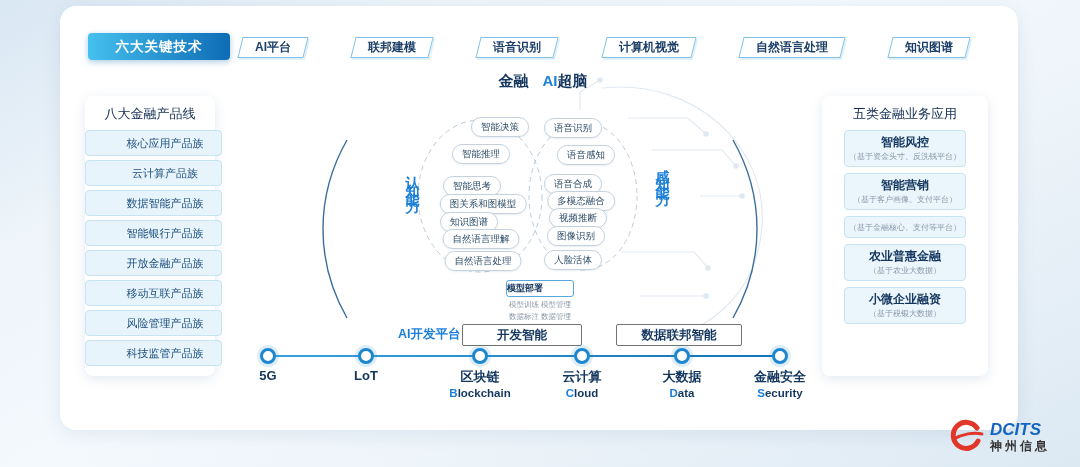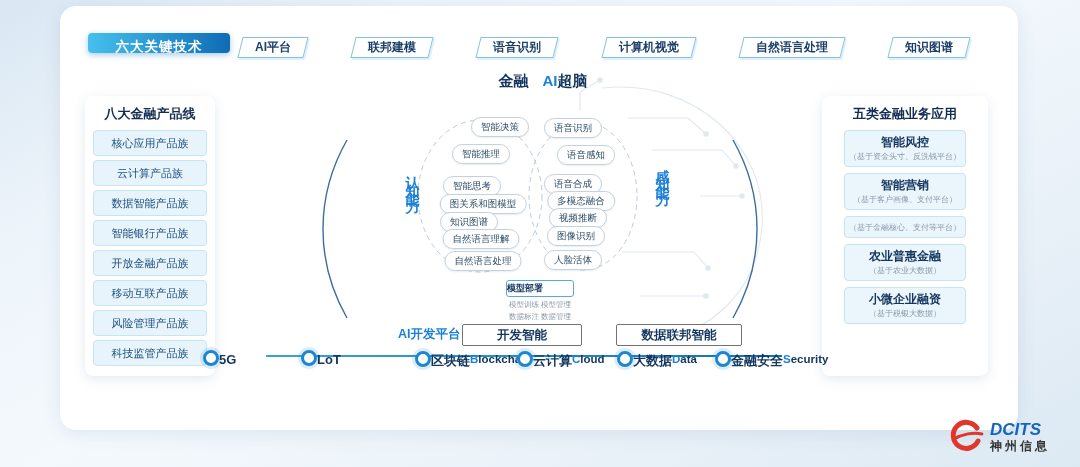--- a/index.html
+++ b/index.html
@@ -7,36 +7,36 @@
     width:1080px;height:467px;overflow:hidden;
     font-family:"Liberation Sans","DejaVu Sans",sans-serif;
     background:linear-gradient(150deg,#d9e7f3 0%,#edf4fa 22%,#f4f9fd 45%,#e9f1f8 75%,#dce9f3 100%);
   }
   #page{position:relative;width:1080px;height:467px;}
   .abs{position:absolute;}
   
   #canvas{left:60px;top:6px;width:958px;height:424px;background:#ffffff;border-radius:16px;
     box-shadow:0 4px 18px rgba(40,90,140,.10);}
   
-  #badge{left:88px;top:33px;width:142px;height:20px;border-radius:4px;
+  #badge{left:88px;top:33px;width:142px;height:27px;border-radius:4px;
     background:linear-gradient(90deg,#45c0ee,#0e6cb5);
     color:#fff;font-size:13.5px;font-weight:bold;text-align:center;line-height:27px;letter-spacing:1px;
     box-shadow:0 2px 6px rgba(14,108,181,.35);z-index:3;}
   #techrow{left:240px;top:37px;width:728px;height:21px;display:flex;justify-content:space-between;z-index:3;}
   .tech-box{height:19px;border:1px solid #82c2e9;background:#fff;transform:skewX(-14deg);
     display:flex;align-items:center;justify-content:center;padding:0 14px;
     box-shadow:2px 2px 0 rgba(130,194,233,.25);}
   .tech-box span{transform:skewX(14deg);font-size:12px;font-weight:600;color:#1c3f69;white-space:nowrap;}
   
   .panel{background:#fff;border-radius:8px;box-shadow:0 3px 12px rgba(40,90,140,.13);z-index:3;}
   #left-panel{left:85px;top:96px;width:130px;height:280px;padding-top:9px;box-sizing:border-box;}
   #right-panel{left:822px;top:96px;width:166px;height:280px;padding-top:9px;box-sizing:border-box;}
-  .panel-title{text-align:center;font-size:13px;font-weight:bold;color:#132e52;margin-bottom:7px;}
+  .panel-title{text-align:center;font-size:13px;font-weight:normal;color:#132e52;margin-bottom:7px;}
   .p-item{width:112px;height:24px;margin:0 auto 4px auto;background:#e8f4fb;border:1px solid #c7e4f4;
-    border-radius:4px;font-size:11px;font-weight:500;color:#1c4e7e;text-align:center;line-height:24px;}
+    border-radius:4px;font-size:11px;font-weight:500;color:#1c4e7e;text-align:center;line-height:24px;padding-left:23px;}
   .r-item{width:122px;margin:0 auto 6px auto;background:#eaf5fc;border:1px solid #c7e4f4;border-radius:4px;
     text-align:center;padding:4px 2px;box-sizing:border-box;}
   .r-title{font-size:12px;font-weight:bold;color:#14365f;line-height:15px;}
   .r-sub{font-size:8px;color:#8a99a8;line-height:11px;margin-top:1px;}
   
   #brain-title{left:478px;top:72px;width:130px;text-align:center;font-size:15px;font-weight:bold;color:#14365f;z-index:4;}
   #brain-title .accent{color:#1b82d6;padding-left:14px;}
   .vlabel{writing-mode:vertical-rl;text-orientation:upright;letter-spacing:8px;font-size:14px;font-weight:bold;color:#1b7fd8;z-index:4;}
   .pill{position:absolute;transform:translate(-50%,-50%);white-space:nowrap;background:rgba(255,255,255,.96);
     border:1px solid #c5d2de;border-radius:20px;padding:2.5px 9px;font-size:9.5px;color:#2a4a66;
@@ -44,21 +44,21 @@
   #ai-platform{left:398px;top:286px;font-size:12.5px;font-weight:bold;color:#1b7fd8;z-index:4;margin-top:40px;}
   #deploy-box{left:506px;top:280px;width:66px;height:15px;background:#fff;border:1px solid #5aa7dd;border-radius:3px;
     font-size:9px;font-weight:bold;color:#14365f;text-align:left;line-height:15px;z-index:4;}
   #deploy-note{left:496px;top:299px;width:88px;text-align:center;font-size:7.5px;color:#8b98a5;line-height:1.55;z-index:4;}
   .bottom-box{height:20px;background:#fff;border:1px solid #737373;border-radius:2px;
     font-size:12.5px;font-weight:bold;color:#14365f;text-align:center;line-height:20px;z-index:4;}
   #dev-box{left:462px;top:324px;width:118px;}
   #fed-box{left:616px;top:324px;width:124px;}
   
   #tl-line{left:266px;top:355px;width:516px;height:2px;background:linear-gradient(90deg,#3aa3de,#1270b8);z-index:3;}
-  .station{position:absolute;top:348px;width:130px;transform:translateX(-50%);display:flex;align-items:center;z-index:4;}
+  .station{position:absolute;top:348px;width:130px;transform:translateX(-50%);display:flex;flex-direction:column;align-items:center;z-index:4;}
   .dot{width:10px;height:10px;border-radius:50%;background:#fff;border:3px solid #1e86cf;
     box-shadow:0 0 0 3px rgba(30,134,207,.15);box-sizing:content-box;}
   .st-cn{margin-top:4px;font-size:13px;font-weight:bold;color:#12365e;}
   .st-en{font-size:11.5px;font-weight:bold;color:#12365e;line-height:14px;}
   .st-en .en-first{color:#1b7fd8;}
   
   #logo{left:946px;top:418px;display:flex;align-items:center;z-index:5;}
   #logo-txt{margin-left:6px;}
   #logo-name{font-size:17px;font-weight:bold;font-style:italic;color:#1565c0;line-height:18px;}
   #logo-cn{font-size:12px;font-weight:bold;color:#333;letter-spacing:3px;line-height:14px;}

